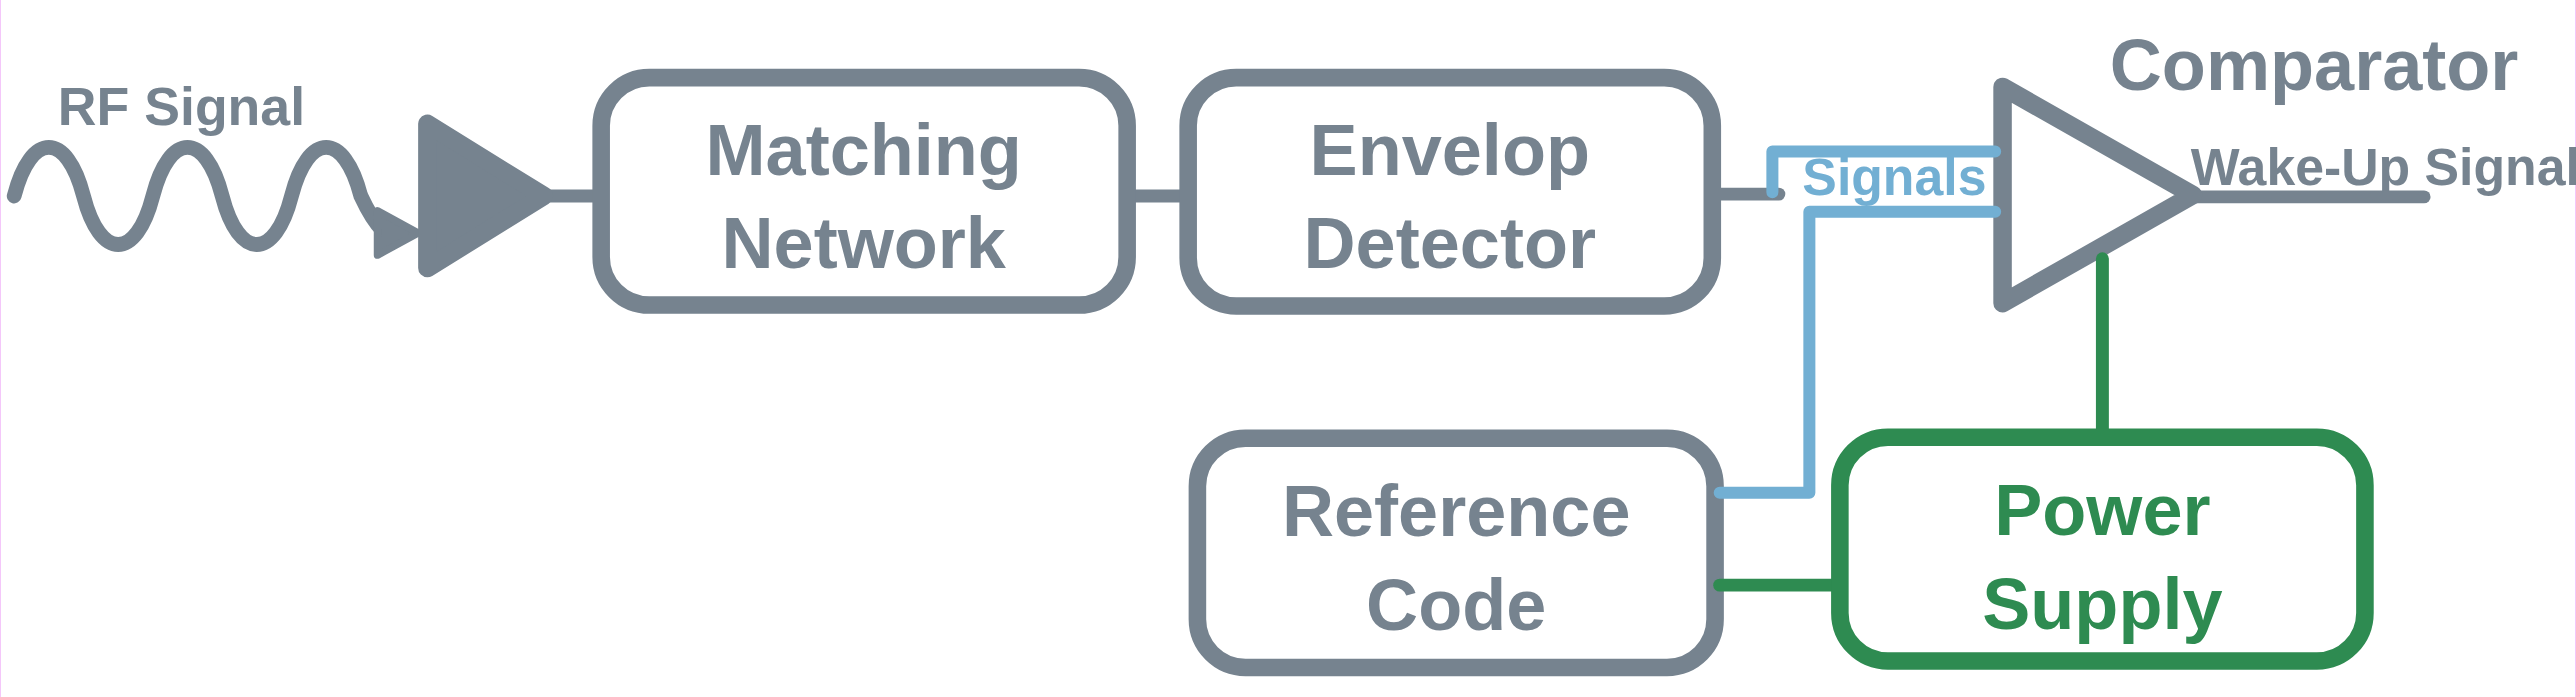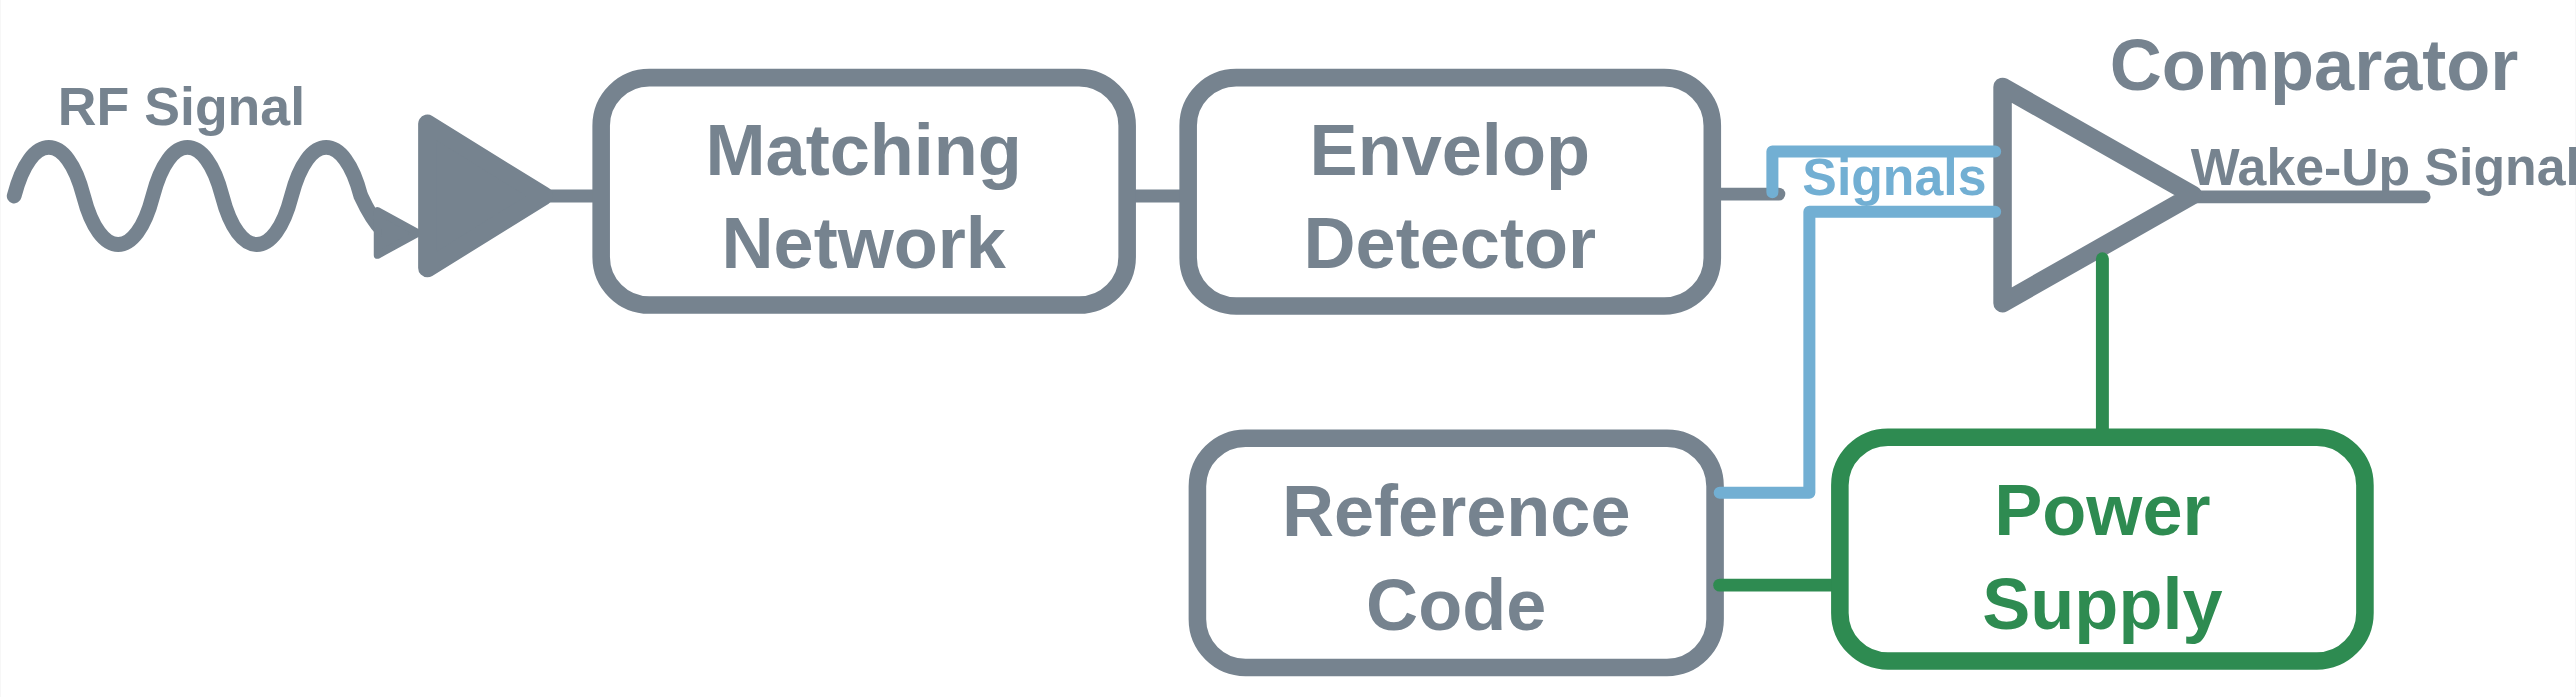--- a/index.html
+++ b/index.html
@@ -4,21 +4,21 @@
 <style>
   html, body {
     margin: 0;
     padding: 0;
     background: #ffffff;
   }
   .stage {
     width: 2576px;
     height: 697px;
     position: relative;
-    background: #e5e5e5;
+    background: #d946ef;
     overflow: hidden;
   }
   svg {
     display: block;
     width: 2576px;
     height: 697px;
   }
   svg text {
     font-family: "Liberation Sans", sans-serif;
     font-weight: bold;

